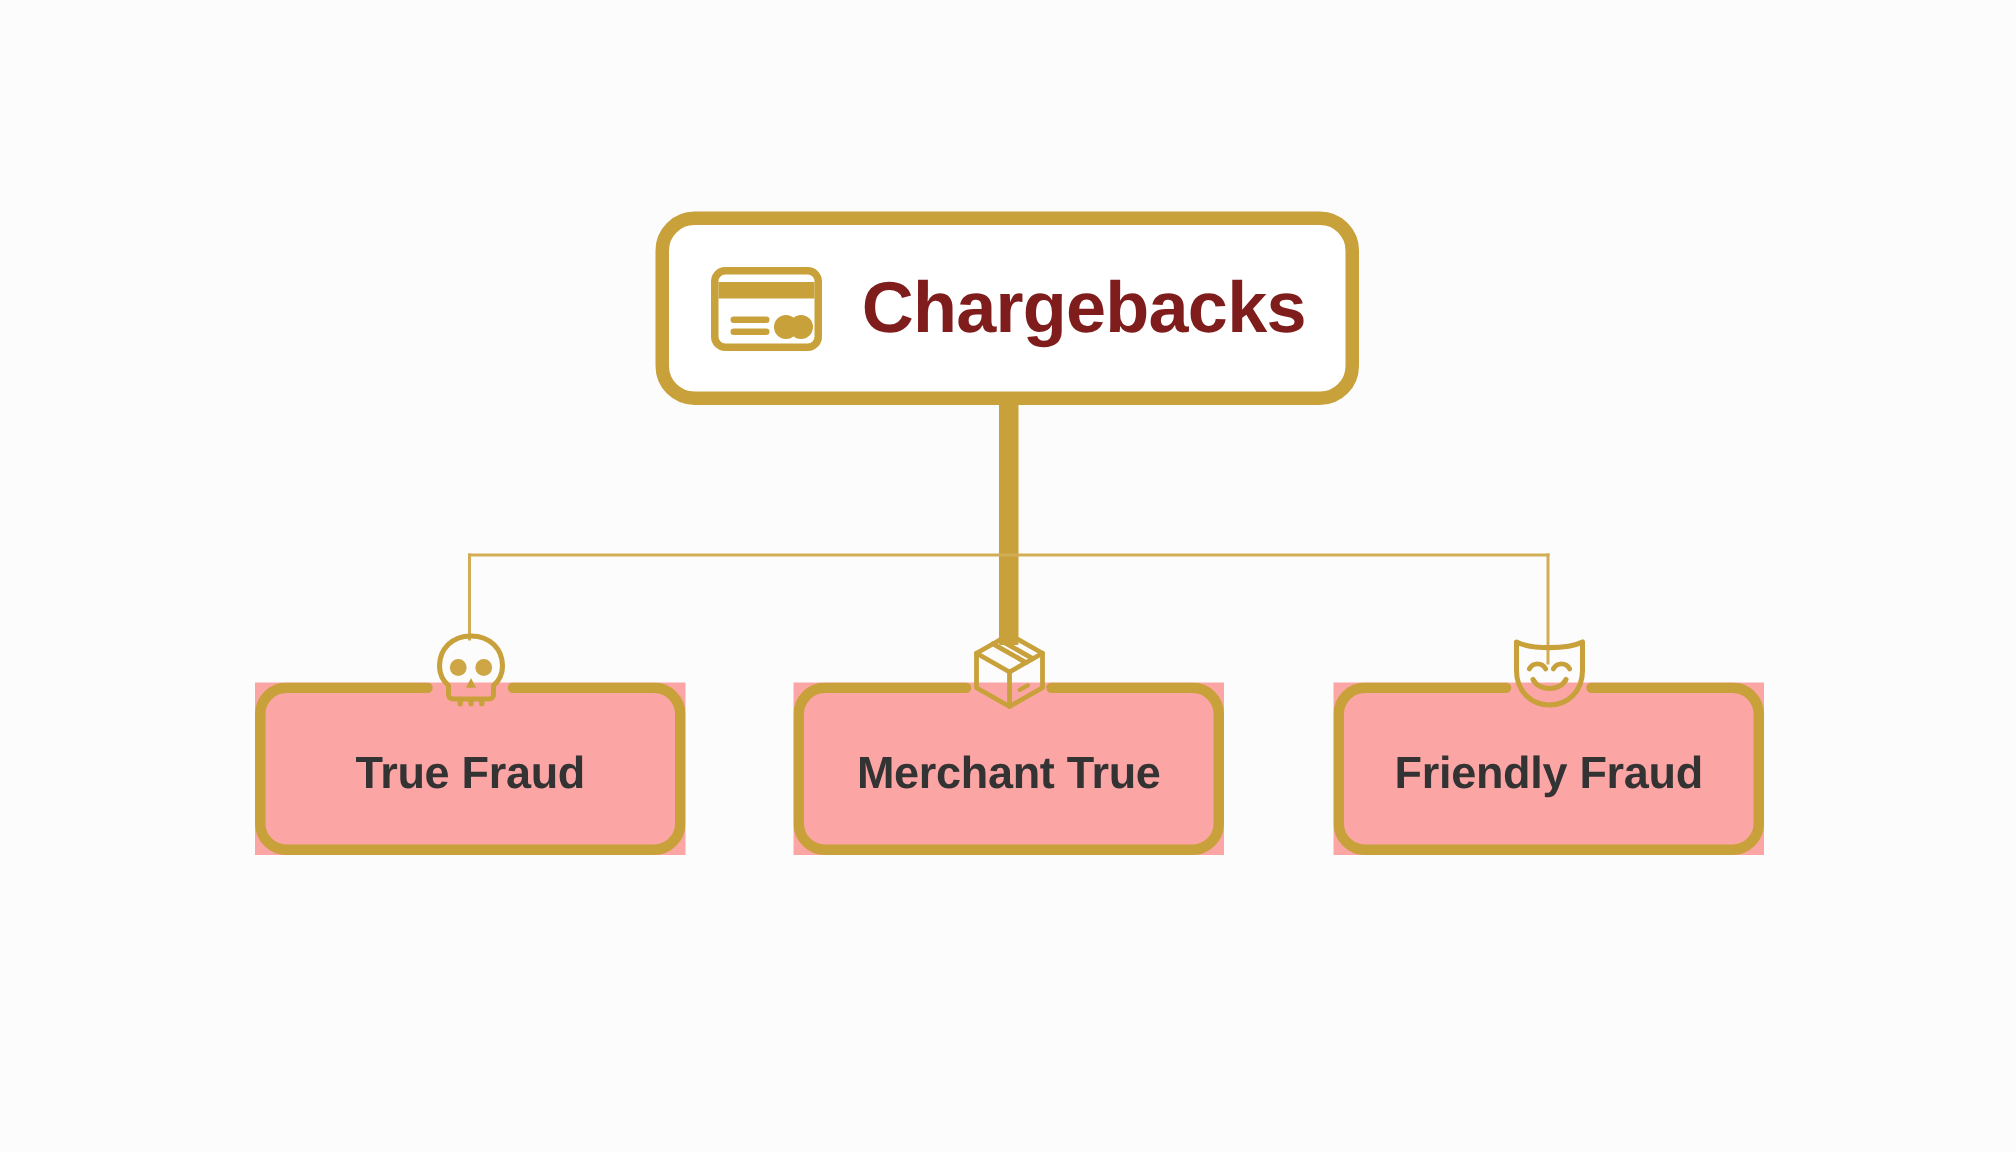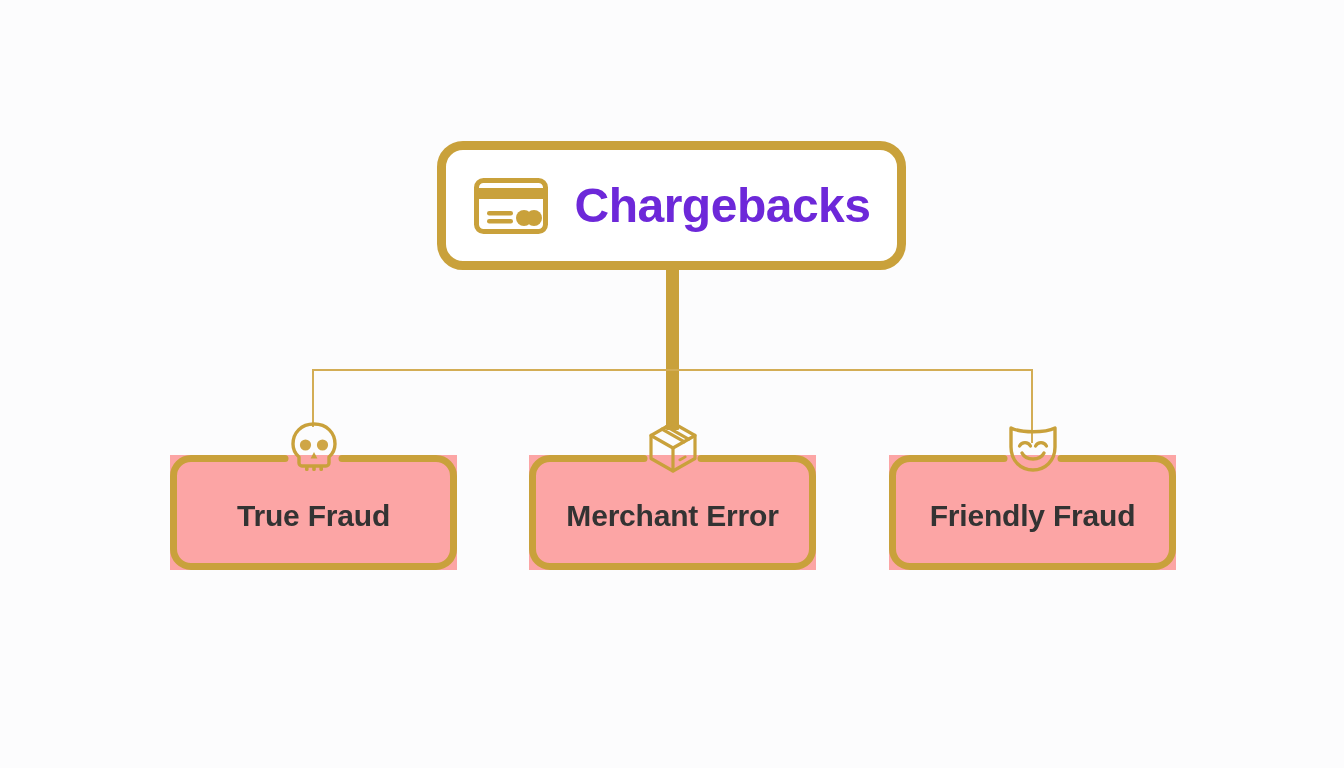--- a/index.html
+++ b/index.html
@@ -59,21 +59,21 @@
     border-radius: 26px;
     background: #ffffff;
     display: flex;
     align-items: center;
     justify-content: center;
     gap: 26px;
   }
   .root-label {
     font-size: 48px;
     font-weight: bold;
-    color: #6d28d9;
+    color: #7f1d1d;
     letter-spacing: -0.5px;
     line-height: 1;
     white-space: nowrap;
   }
   .root-icon {
     width: 76px;
     height: 58px;
     flex: 0 0 auto;
     display: block;
   }
@@ -167,21 +167,21 @@
     <svg class="child-icon" viewBox="0 0 56 56" aria-hidden="true">
       <g fill="none" stroke="#c9a13b" stroke-width="3.2" stroke-linejoin="round" stroke-linecap="round">
         <path d="M28 4 L50 16.5 L50 39.5 L28 52 L6 39.5 L6 16.5 Z"></path>
         <path d="M6 16.5 L28 29 L50 16.5"></path>
         <path d="M28 29 L28 52"></path>
         <path d="M17 10.2 L39 22.7"></path>
         <path d="M21.5 7.6 L43.5 20.1"></path>
       </g>
       <rect x="33" y="38" width="9" height="2.8" rx="1.4" transform="rotate(-29 37.5 39.4)" fill="#c9a13b"></rect>
     </svg>
-    <div class="child-label">Merchant Error</div>
+    <div class="child-label">Merchant True</div>
   </div>
 
   <div class="child-node" id="node-friendly-fraud">
     <svg class="frame" viewBox="0 0 287 115" preserveAspectRatio="none" aria-hidden="true">
       <path d="M 115 3.5 L 21 3.5 A 17.5 17.5 0 0 0 3.5 21 L 3.5 94 A 17.5 17.5 0 0 0 21 111.5
                L 266 111.5 A 17.5 17.5 0 0 0 283.5 94 L 283.5 21 A 17.5 17.5 0 0 0 266 3.5 L 172 3.5" fill="none" stroke="#c9a13b" stroke-width="7" stroke-linecap="round"></path>
     </svg>
     <svg class="child-icon" viewBox="0 0 56 56" aria-hidden="true">
       <path d="M6 9 C16 14 40 14 50 9 L50 28 C50 42 40 51 28 51 C16 51 6 42 6 28 Z" fill="none" stroke="#c9a13b" stroke-width="3.4" stroke-linejoin="round"></path>
       <path d="M14.5 27 C17 22.5 23 22.5 25.5 27" fill="none" stroke="#c9a13b" stroke-width="3.2" stroke-linecap="round"></path>

